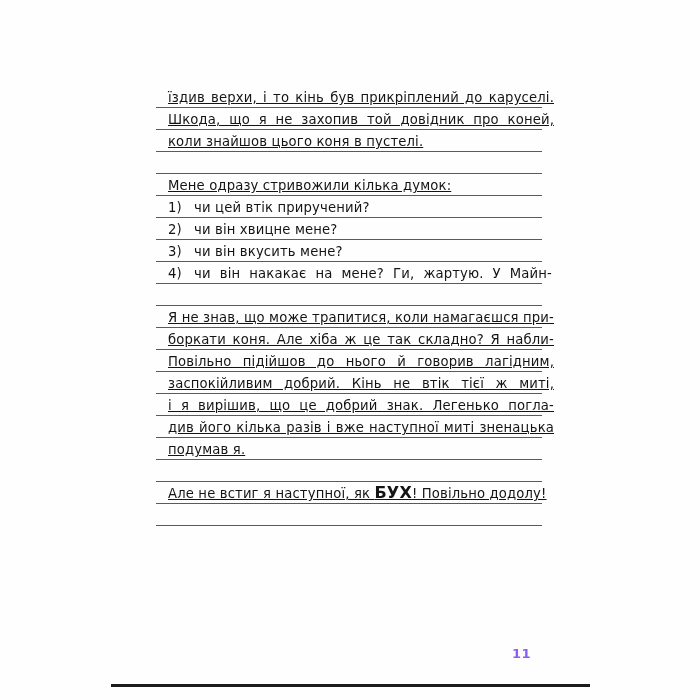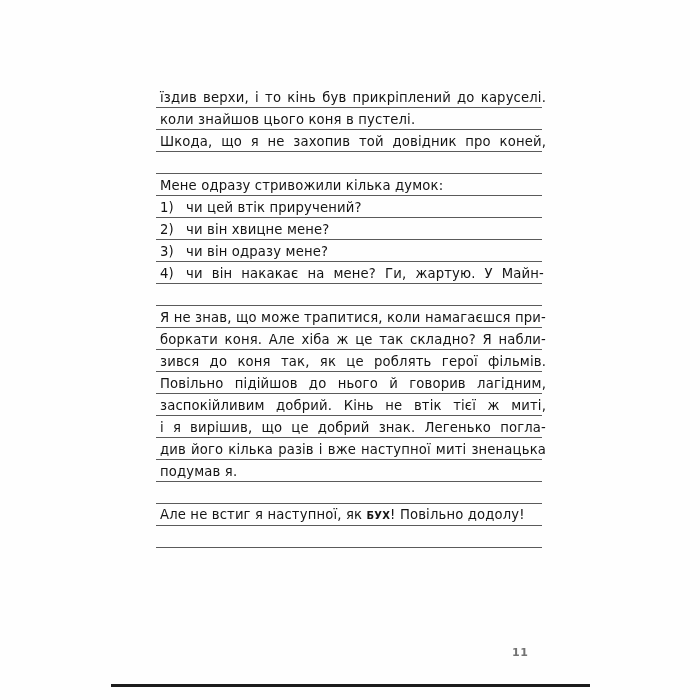--- a/index.html
+++ b/index.html
@@ -38,27 +38,28 @@
     position: relative;
     height: 22px;
     box-sizing: border-box;
     border-bottom: 1.2px solid #5a5a5a;
     white-space: nowrap;
     overflow: visible;
   }
 
   .line-inner {
     position: absolute;
-    left: 4px;
+    left: 12px;
     bottom: 2px;
     width: 100%;
     font-size: 13.2px;
     letter-spacing: 0.15px;
     line-height: 15px;
     color: #141414;
+    text-decoration: underline;
   }
 
   
   .justify .line-inner {
     text-align: justify;
     text-align-last: justify;
   }
 
   
   .li-row .marker {
@@ -74,31 +75,31 @@
     text-align: justify;
     text-align-last: justify;
   }
   .li-cont .li-text {
     display: inline-block;
     margin-left: 26px;
   }
 
   .bold-shout {
     font-weight: bold;
-    font-size: 10px;
+    font-size: 16px;
     letter-spacing: 0.2px;
   }
 
   .page-number {
     position: absolute;
     left: 512px;
     top: 646px;
-    font-size: 11px;
+    font-size: 13px;
     font-weight: bold;
-    color: #737373;
+    color: #8b5cf6;
     letter-spacing: 0.5px;
   }
 
   .bottom-rule {
     position: absolute;
     left: 111px;
     top: 684px;
     width: 479px;
     height: 3px;
     background: #1c1c1c;
@@ -107,60 +108,57 @@
 </head>
 <body>
 
 <div class="page">
 
   <div class="text-block">
 
     <div class="line justify">
       <span class="line-inner">їздив верхи, і то кінь був прикріплений до каруселі.</span>
     </div>
+    <div class="line justify">
+      <span class="line-inner">Шкода, що я не захопив той довідник про коней,</span>
+    </div>
     <div class="line">
       <span class="line-inner">коли знайшов цього коня в пустелі.</span>
-    </div>
-    <div class="line justify">
-      <span class="line-inner">Шкода, що я не захопив той довідник про коней,</span>
     </div>
 
     <div class="line blank">
       
     </div>
 
     <div class="line">
       <span class="line-inner">Мене одразу стривожили кілька думок:</span>
     </div>
 
     <div class="line li-row">
       <span class="line-inner"><span class="marker">1)</span><span class="li-text">чи цей втік приручений?</span></span>
     </div>
     <div class="line li-row">
       <span class="line-inner"><span class="marker">2)</span><span class="li-text">чи він хвицне мене?</span></span>
     </div>
     <div class="line li-row">
-      <span class="line-inner"><span class="marker">3)</span><span class="li-text">чи він одразу мене?</span></span>
+      <span class="line-inner"><span class="marker">3)</span><span class="li-text">чи він вкусить мене?</span></span>
     </div>
     <div class="line li-row wide">
       <span class="line-inner"><span class="marker">4)</span><span class="li-text">чи він накакає на мене? Ги, жартую. У Майн-</span></span>
     </div>
 
     <div class="line blank">
       
     </div>
 
     <div class="line justify">
       <span class="line-inner">Я не знав, що може трапитися, коли намагаєшся при-</span>
     </div>
     <div class="line justify">
       <span class="line-inner">боркати коня. Але хіба ж це так складно? Я набли-</span>
-    </div>
-    <div class="line justify">
-      <span class="line-inner">зився до коня так, як це роблять герої фільмів.</span>
     </div>
     <div class="line justify">
       <span class="line-inner">Повільно підійшов до нього й говорив лагідним,</span>
     </div>
     <div class="line justify">
       <span class="line-inner">заспокійливим добрий. Кінь не втік тієї ж миті,</span>
     </div>
     <div class="line justify">
       <span class="line-inner">і я вирішив, що це добрий знак. Легенько погла-</span>
     </div>

